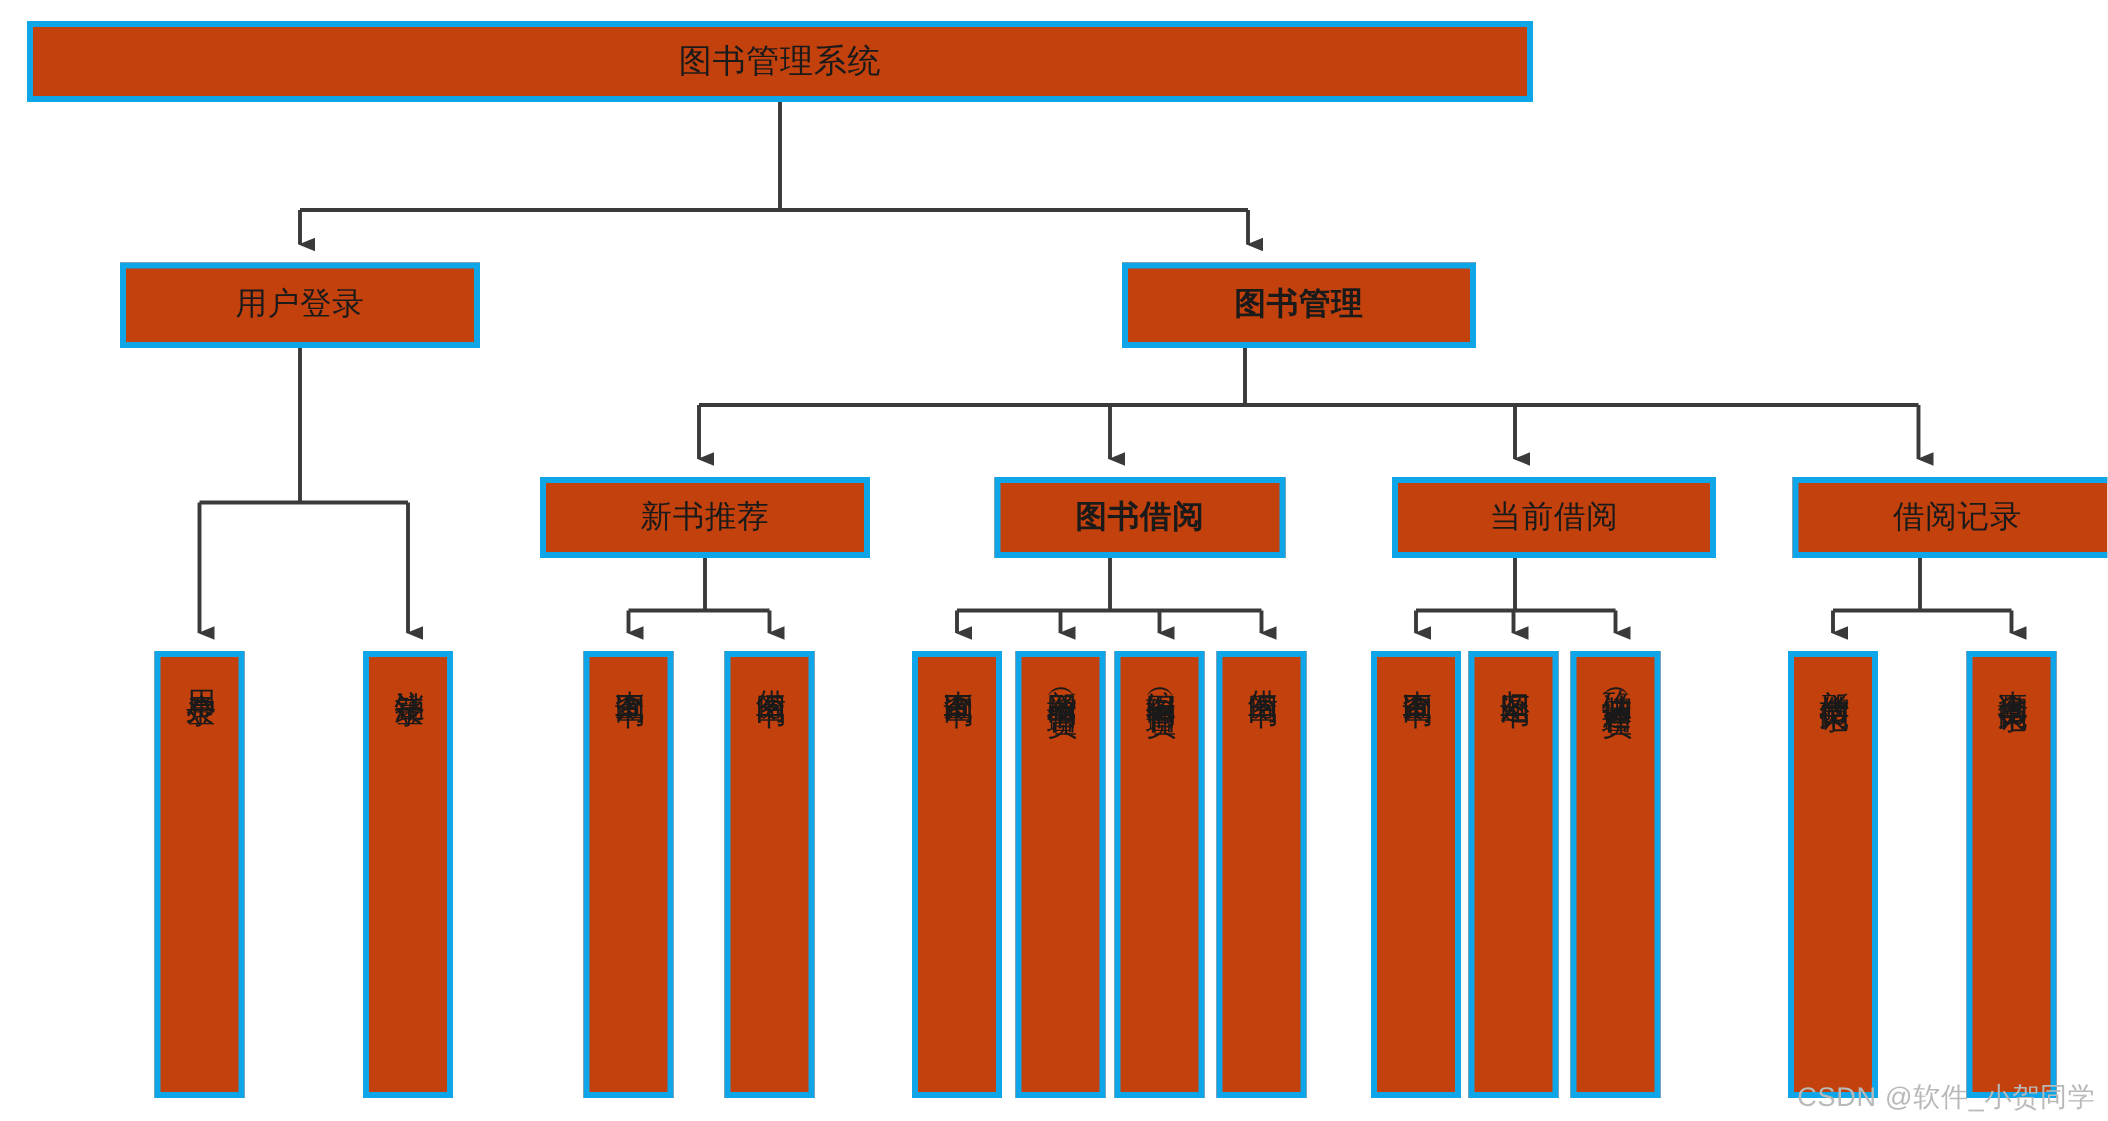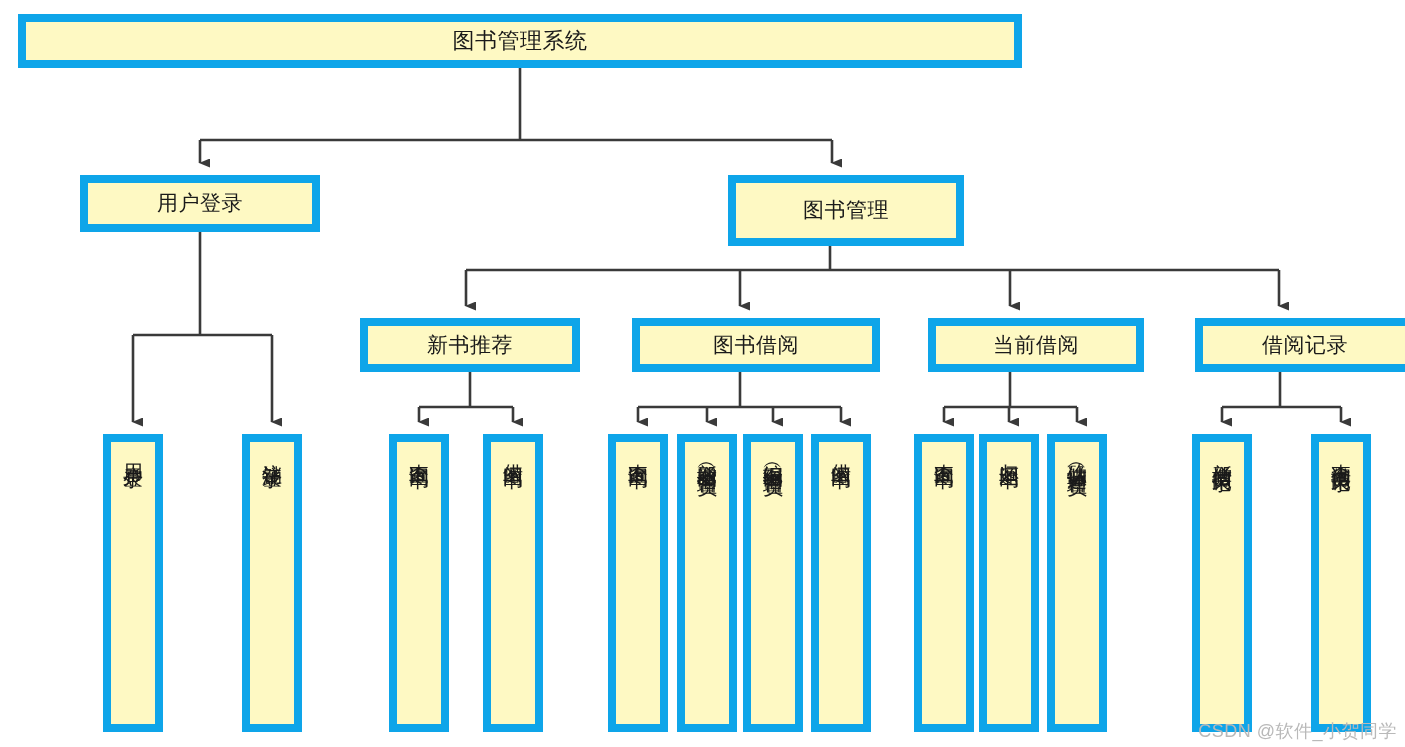--- a/index.html
+++ b/index.html
@@ -17,22 +17,22 @@
   }
   #edges{
     position:absolute;
     left:0; top:0;
     width:1405px; height:747px;
     pointer-events:none;
   }
   .node{
     position:absolute;
     box-sizing:border-box;
-    background:#fef9c3;
-    border:8px solid #0ea5e9;
+    background:#c2410c;
+    border:4px solid #0ea5e9;
     display:flex;
     align-items:center;
     justify-content:center;
     z-index:2;
   }
   .node .lbl{
     font-size:21px;
     line-height:1.15;
     letter-spacing:0.5px;
     color:#1a1a1a;
@@ -121,28 +121,28 @@
     </g>
   </svg>
 
   <div class="node root" style="left:18px; top:14px; width:1004px; height:54px;">
     <span class="lbl">图书管理系统</span>
   </div>
 
   <div class="node" style="left:80px; top:175px; width:240px; height:57px;">
     <span class="lbl">用户登录</span>
   </div>
-  <div class="node" style="left:728px; top:175px; width:236px; height:71px;">
+  <div class="node" style="left:748px; top:175px; width:236px; height:57px;font-weight:bold;">
     <span class="lbl">图书管理</span>
   </div>
 
   <div class="node" style="left:360px; top:318px; width:220px; height:54px;">
     <span class="lbl">新书推荐</span>
   </div>
-  <div class="node" style="left:632px; top:318px; width:248px; height:54px;">
+  <div class="node" style="left:663px; top:318px; width:194px; height:54px;font-weight:bold;">
     <span class="lbl">图书借阅</span>
   </div>
   <div class="node" style="left:902px; top:318px; width:216px; height:54px;margin-left:26px;">
     <span class="lbl">当前借阅</span>
   </div>
   <div class="node" style="left:1195px; top:318px; width:220px; height:54px;">
     <span class="lbl">借阅记录</span>
   </div>
 
   <div class="node vert" style="left:103px; top:434px; width:60px; height:298px;">

